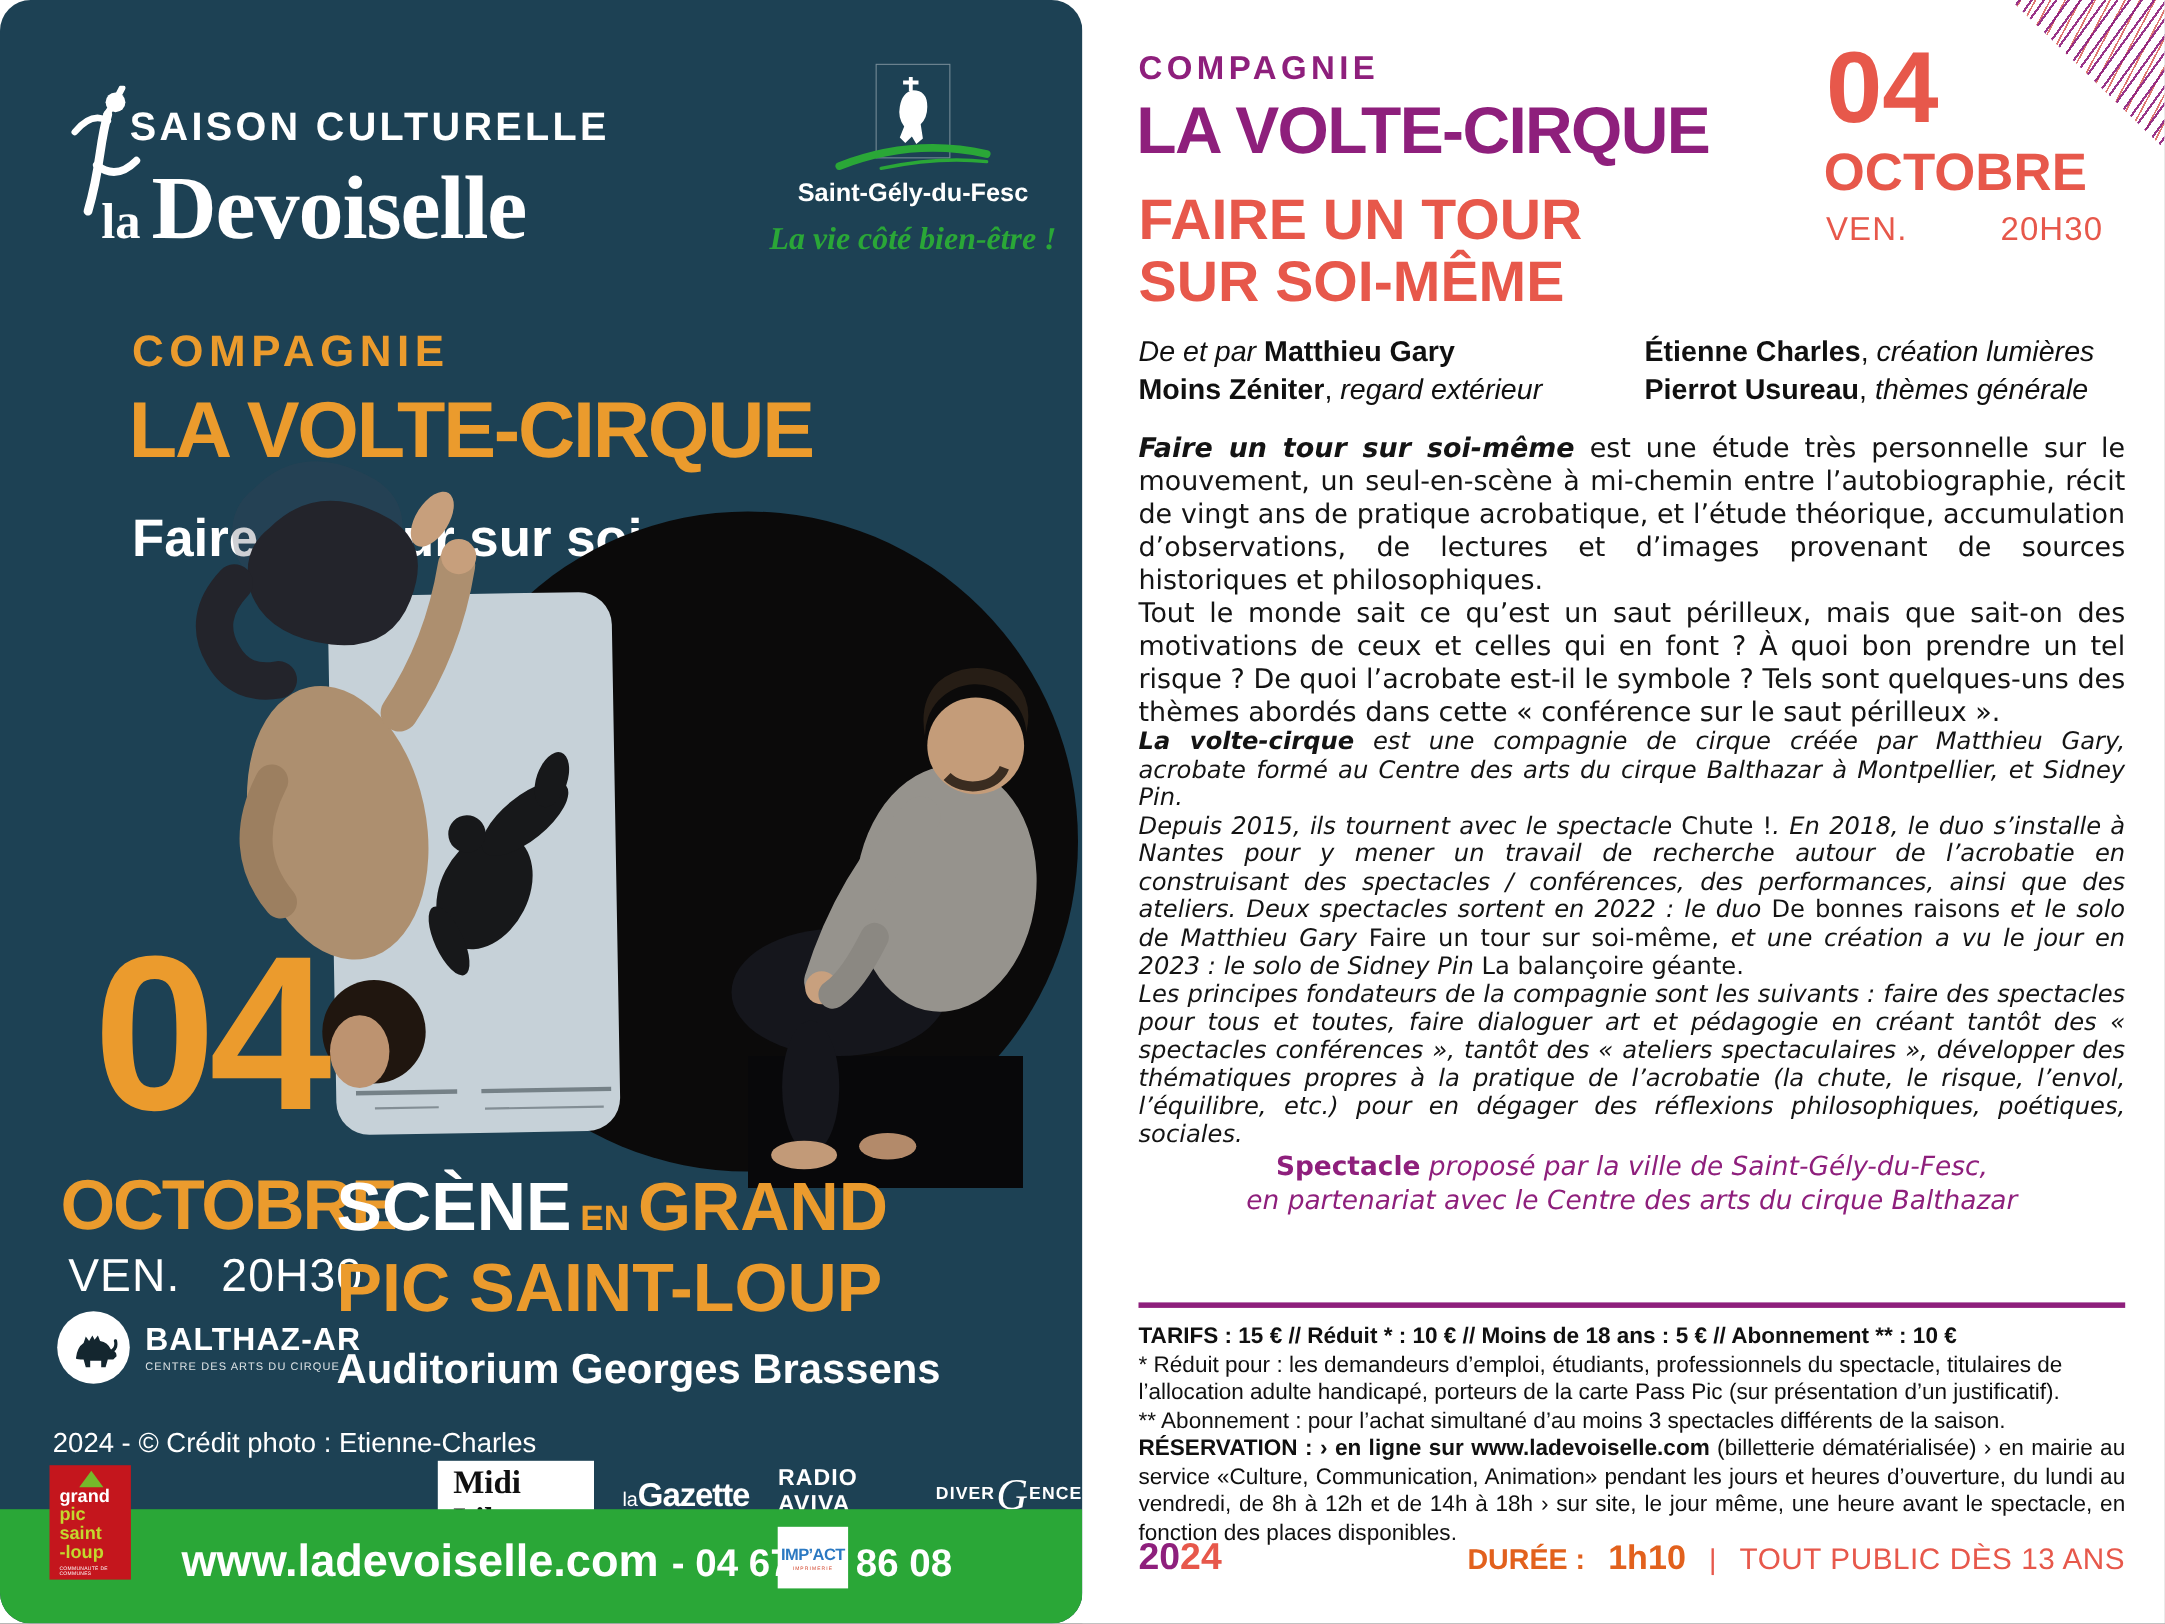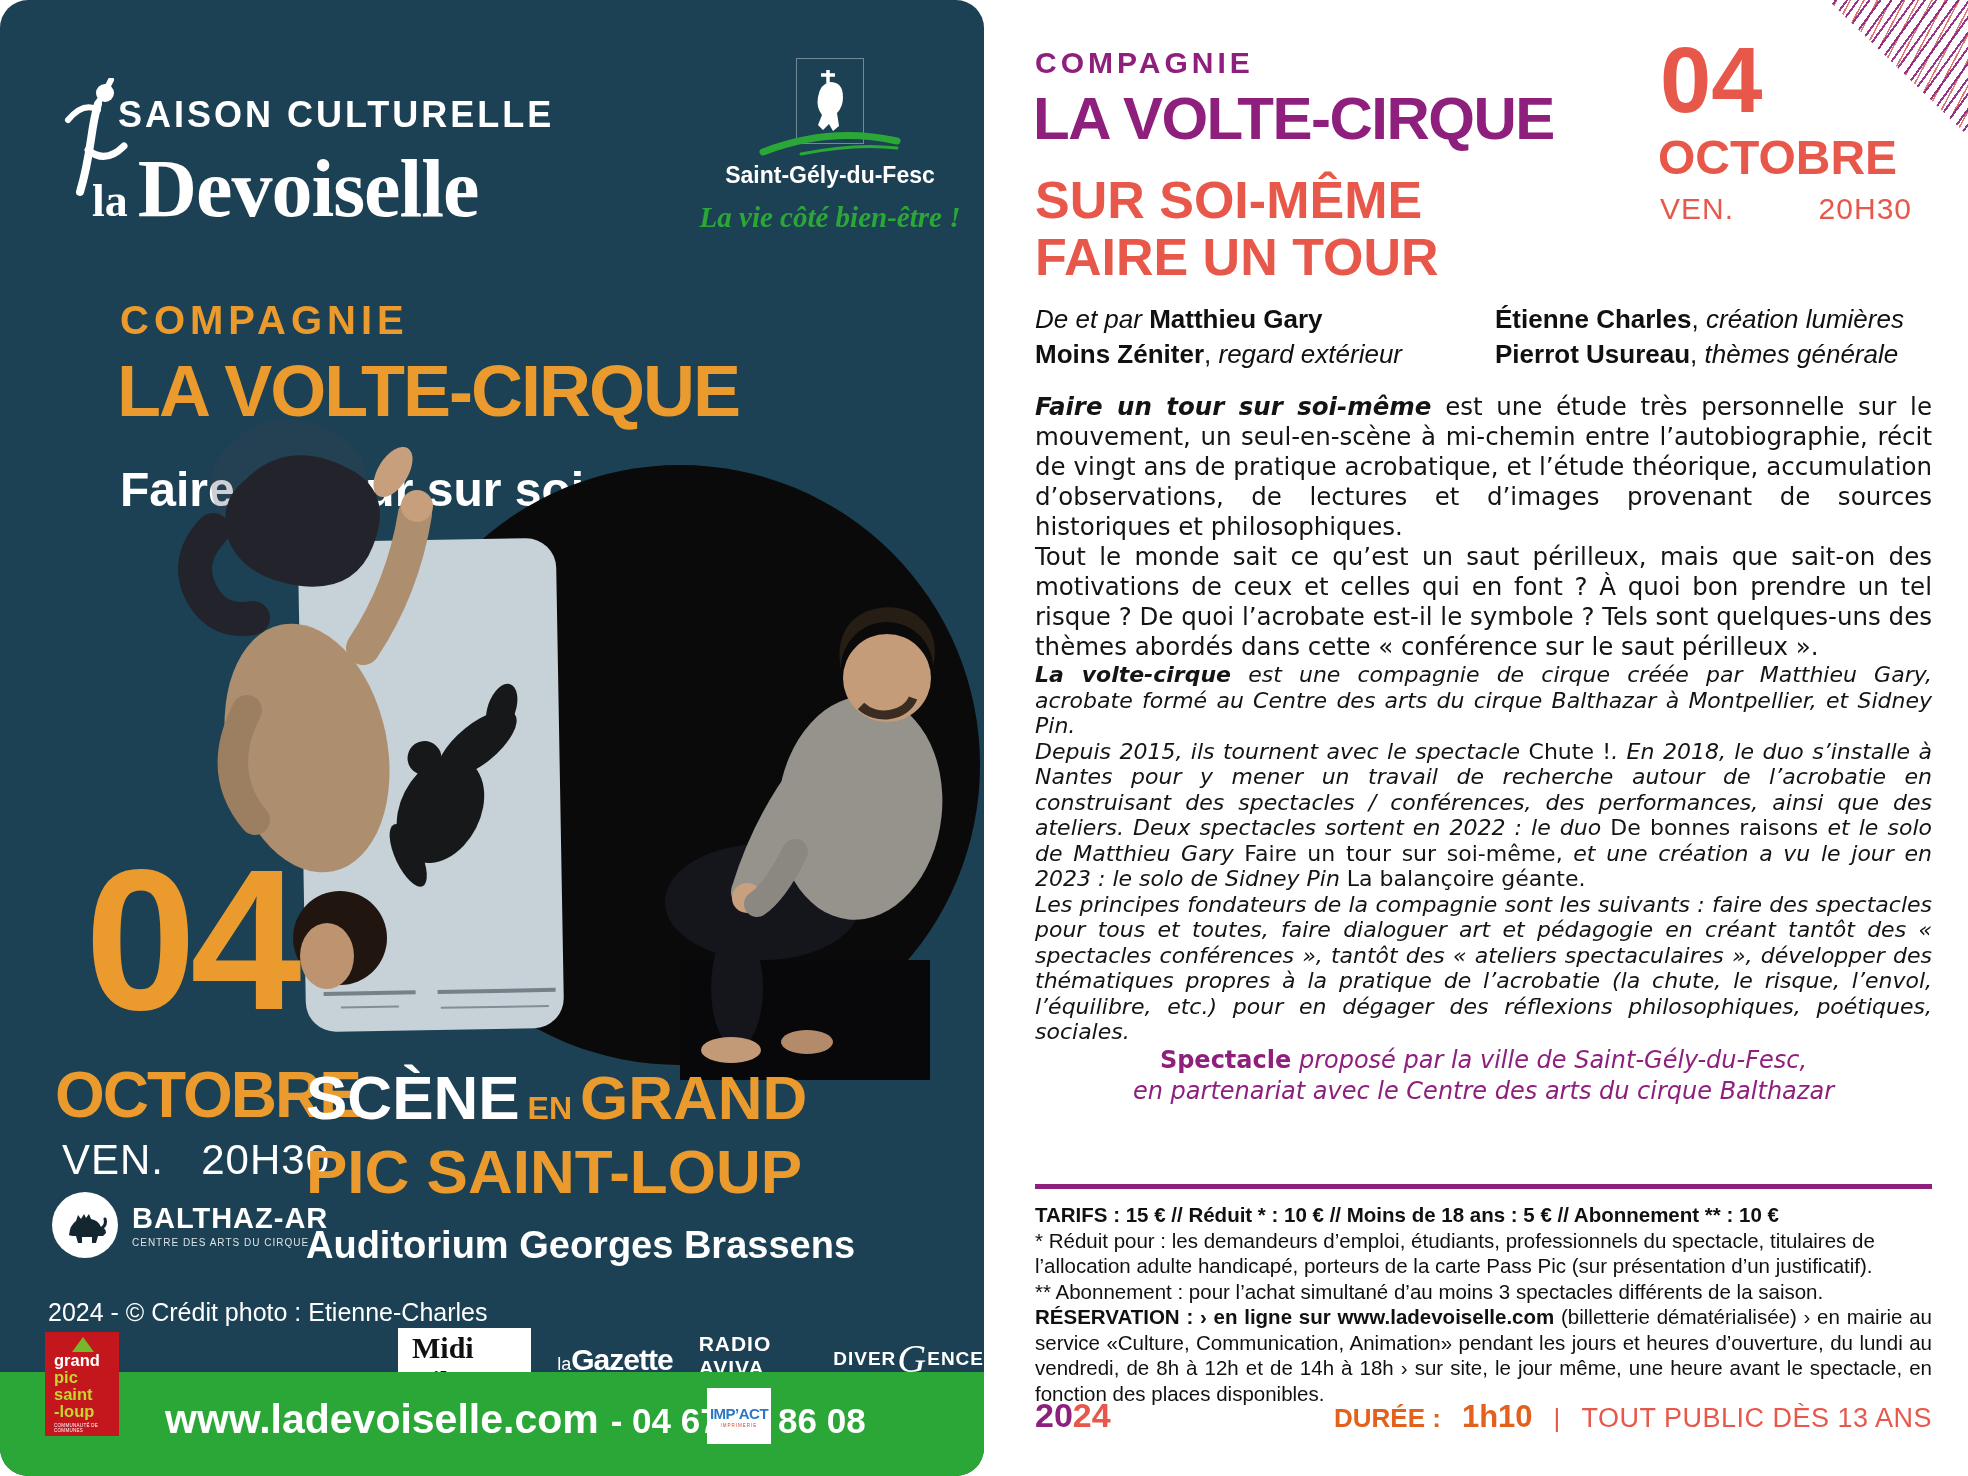--- a/index.html
+++ b/index.html
@@ -58,21 +58,21 @@
   .gaz-la{font-size:18px;}
   .gaz-name{font-size:30px;font-weight:800;letter-spacing:-1px;}
   .gaz-badges{display:flex;gap:2px;margin-top:2px;}
   .gaz-badge{background:#fff;color:var(--teal);font-size:6.5px;font-weight:bold;padding:1px 3px;}
   .aviva{color:#fff;display:flex;flex-direction:column;align-items:center;}
   .aviva-name{font-size:21px;font-weight:800;letter-spacing:1px;}
   .aviva-row{display:flex;align-items:flex-end;gap:4px;}
   .aviva-freq{font-size:11px;}
   .divergence{color:#fff;display:flex;flex-direction:column;align-items:flex-end;}
   .div-row{display:flex;align-items:center;}
-  .div-txt{font-size:19px;font-weight:800;letter-spacing:1px;}
+  .div-txt{font-size:16px;font-weight:800;letter-spacing:1px;}
   .div-g{font-family:"Liberation Serif",serif;font-style:italic;font-size:40px;line-height:30px;margin:0 1px;}
   .div-freq{font-size:11px;margin-top:1px;}
 
   .greenbar{position:absolute;left:0;top:1372px;width:984px;height:104px;background:var(--green);}
   .site-row{position:absolute;left:165px;top:24px;display:flex;align-items:baseline;gap:12px;color:#fff;}
   .site{font-size:41px;font-weight:800;}
   .phone{font-size:35px;font-weight:bold;}
   .impact{position:absolute;left:707px;top:16px;width:64px;height:56px;background:#fff;display:flex;flex-direction:column;align-items:center;justify-content:center;}
   .impact-name{color:var(--impact-blue);font-size:15px;font-weight:800;letter-spacing:-.5px;}
   .impact-sub{color:var(--impact-red);font-size:4.5px;letter-spacing:1px;margin-top:1px;}
@@ -281,22 +281,22 @@
       </div>
     </div>
   </div>
 
   <div class="page">
     <div class="stripes"></div>
 
     <div class="p-company-label">COMPAGNIE</div>
     <div class="p-company-name">LA VOLTE-CIRQUE</div>
     <div class="p-title">
+      <div>FAIRE UN TOUR</div>
       <div>SUR SOI-MÊME</div>
-      <div>FAIRE UN TOUR</div>
     </div>
 
     <div class="p-date-day">04</div>
     <div class="p-date-month">OCTOBRE</div>
     <div class="p-date-row">
       <span>VEN.</span>
       <span>20H30</span>
     </div>
 
     <div class="credits">

